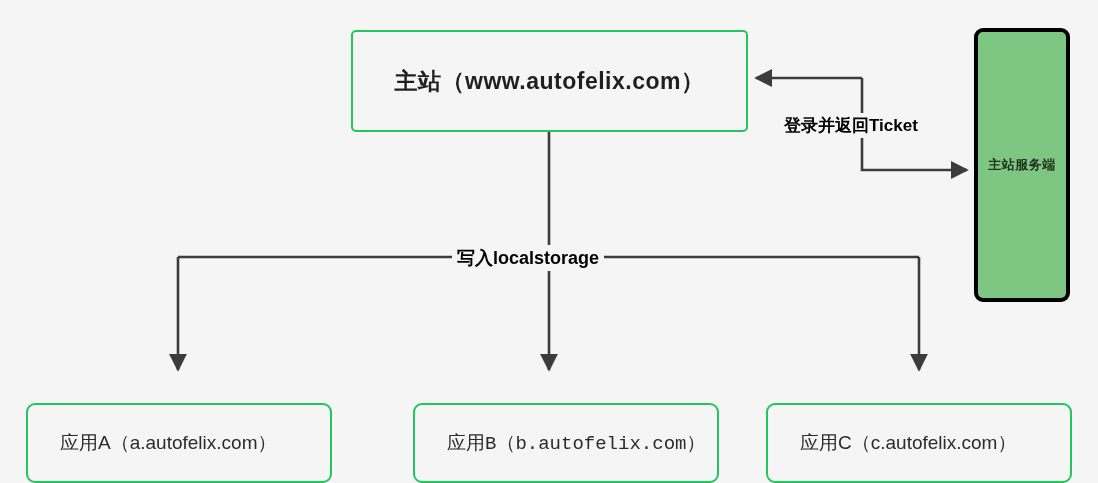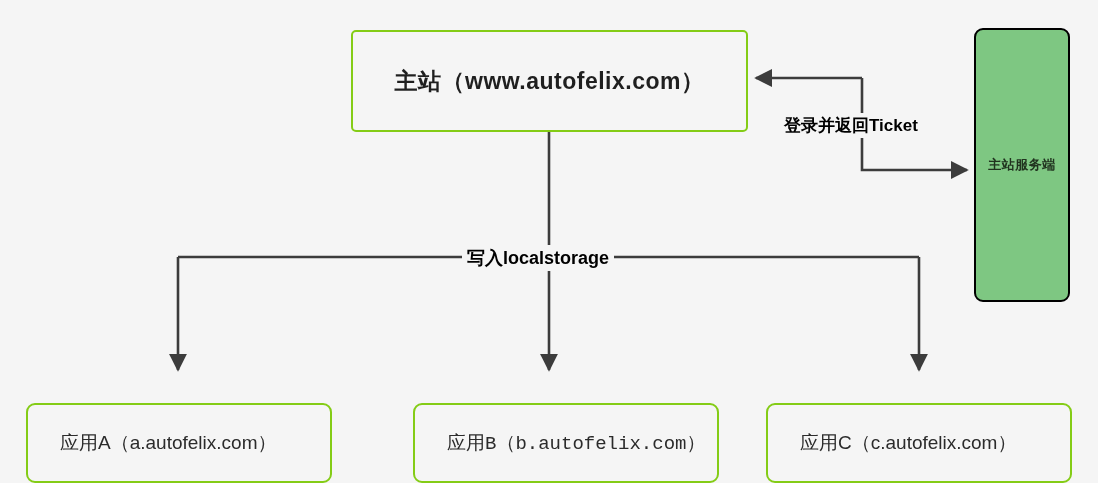--- a/index.html
+++ b/index.html
@@ -24,21 +24,21 @@
     top: 0;
     width: 1098px;
     height: 483px;
     pointer-events: none;
   }
   .node {
     position: absolute;
     box-sizing: border-box;
     display: flex;
     align-items: center;
-    border: 2px solid #84cc16;
+    border: 2px solid #22c55e;
     background: #f5f5f5;
   }
   .node-main {
     left: 351px;
     top: 30px;
     width: 397px;
     height: 102px;
     border-radius: 5px;
     justify-content: center;
   }
@@ -65,21 +65,21 @@
   #node-app-a { left: 26px; }
   #node-app-b { left: 413px; font-family: Liberation Mono, monospace; }
   #node-app-c { left: 766px; }
   .node-server {
     left: 974px;
     top: 28px;
     width: 96px;
     height: 274px;
     border-radius: 9px;
     background: #7ec782;
-    border: 2px solid #000000;
+    border: 4px solid #000000;
     justify-content: center;
   }
   .node-server .node-label {
     font-size: 13px;
     font-weight: bold;
     color: #21331f;
     letter-spacing: 0.5px;
   }
   .edge-label {
     position: absolute;
@@ -88,21 +88,21 @@
     color: #000000;
     white-space: nowrap;
     padding: 1px 5px;
   }
   #label-ticket {
     left: 779px;
     top: 113px;
     font-size: 17px;
   }
   #label-localstorage {
-    left: 462px;
+    left: 452px;
     top: 245px;
     font-size: 18px;
   }
 </style>
 </head>
 <body>
 
 <div id="canvas">
 
   <svg id="edges" viewBox="0 0 1098 483" width="1098" height="483" xmlns="http://www.w3.org/2000/svg">

